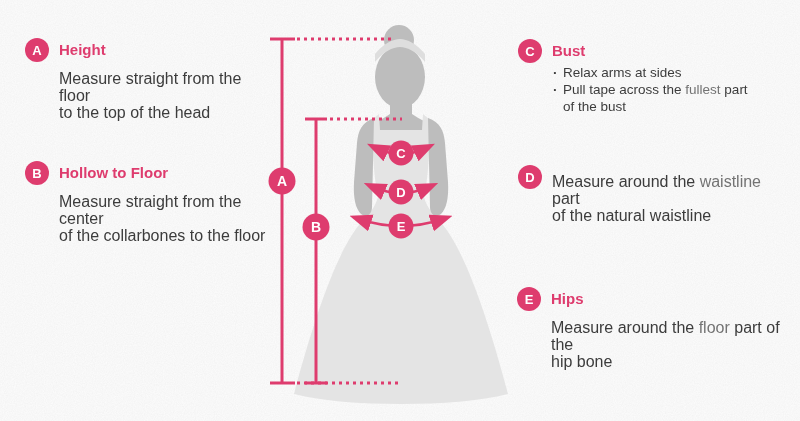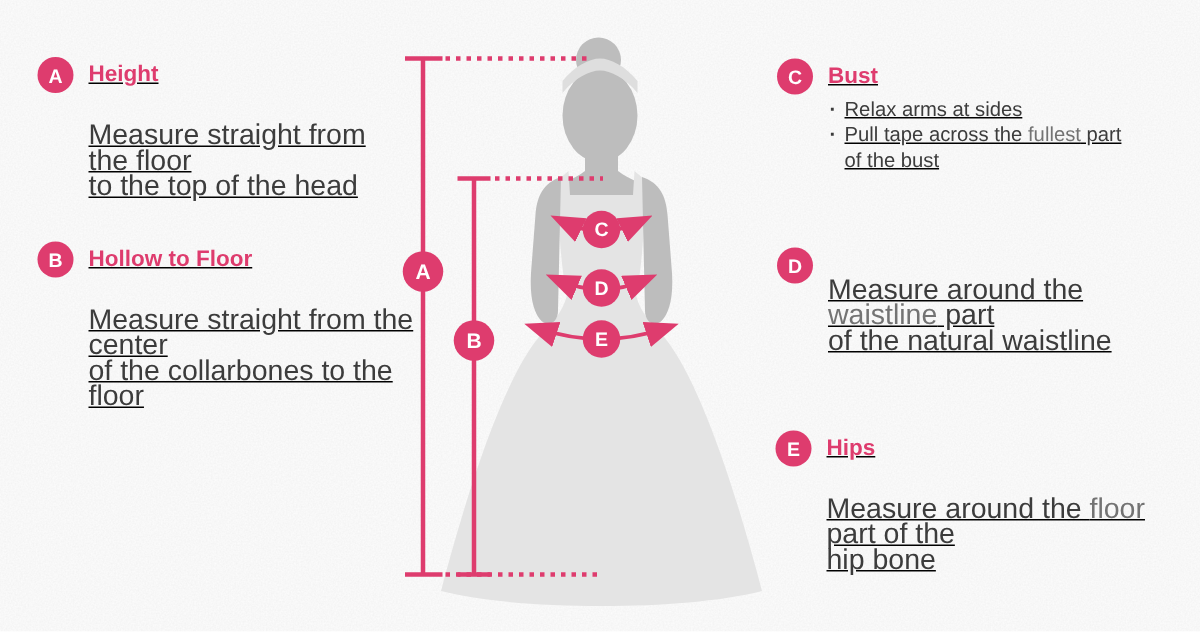--- a/index.html
+++ b/index.html
@@ -13,27 +13,27 @@
   }
   .figure-svg{position:absolute;left:0;top:0;pointer-events:none;}
   .note{position:absolute;display:flex;gap:10px;align-items:flex-start;}
   .badge{
     width:24px;height:24px;border-radius:50%;
     background:#DE3C6E;color:#ffffff;
     font-weight:700;font-size:13px;
     display:flex;align-items:center;justify-content:center;
     flex-shrink:0;
   }
-  .note-text{min-width:0;text-decoration:underline;}
+  .note-text{min-width:0;}
   .note-title{
     margin:0;font-size:15px;line-height:24px;
     color:#DE3C6E;font-weight:700;
   }
   .note-desc{
-    margin:20px 0 0;font-size:19px;line-height:17px;
+    margin:8px 0 0;font-size:16px;line-height:17px;
     color:#3c3c3c;white-space:pre-line;
   }
   ul.note-bullets{
     margin:1px 0 0;padding:0;list-style:none;
     font-size:13.5px;line-height:17px;color:#3c3c3c;
   }
   ul.note-bullets li{position:relative;padding-left:11px;white-space:pre-line;}
   ul.note-bullets li::before{content:"·";position:absolute;left:1px;font-weight:700;color:#3c3c3c;}
   .hl{color:#737373;}
   .badge-letter-svg{

